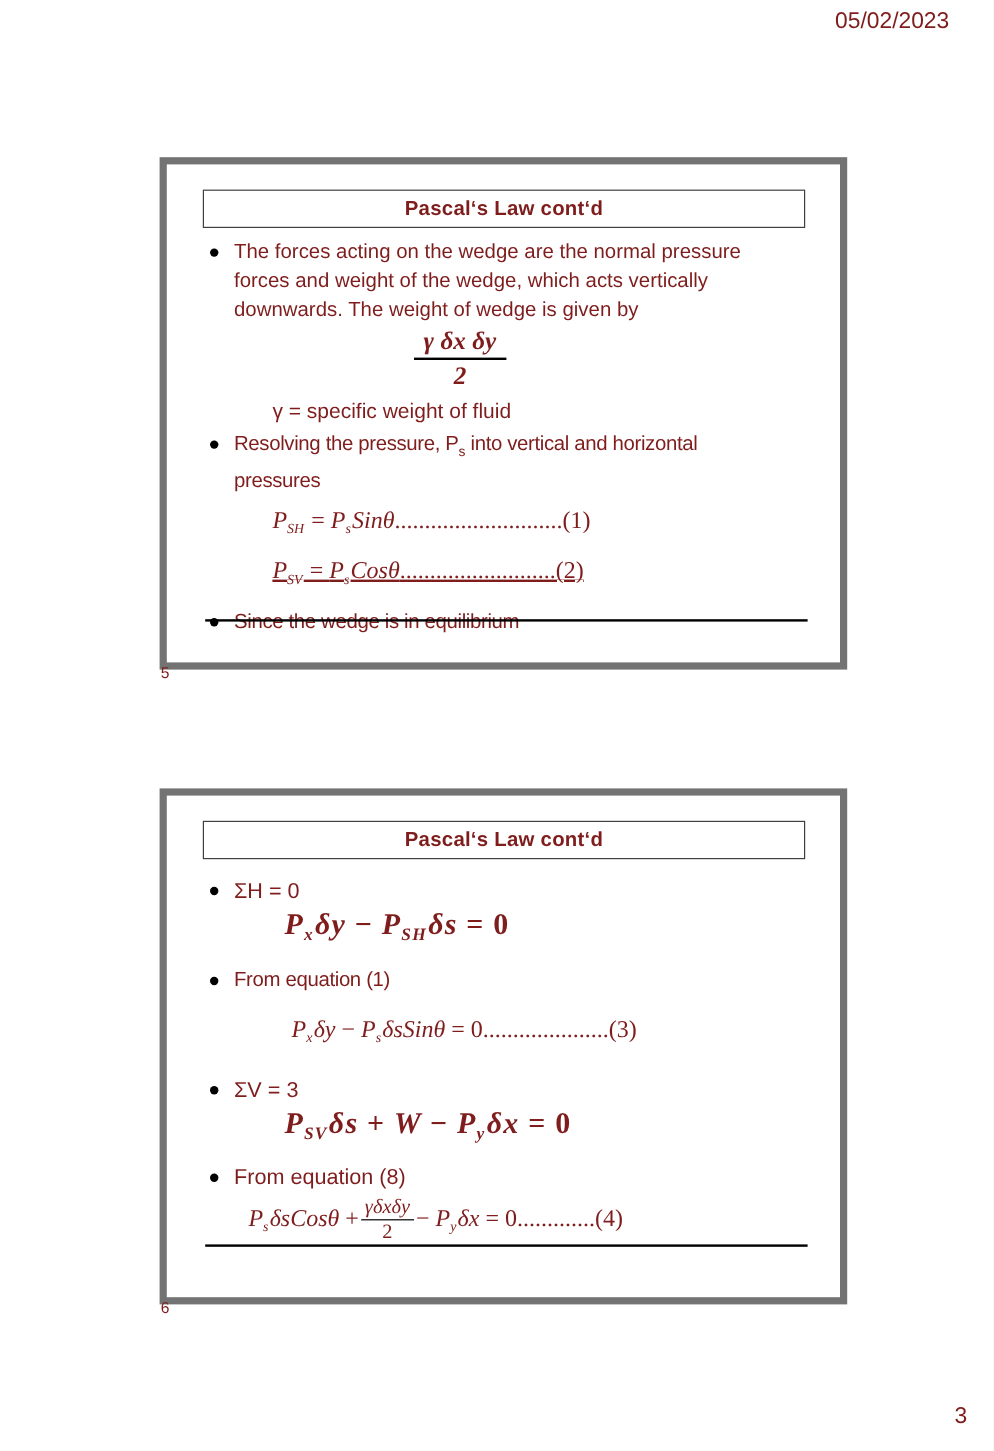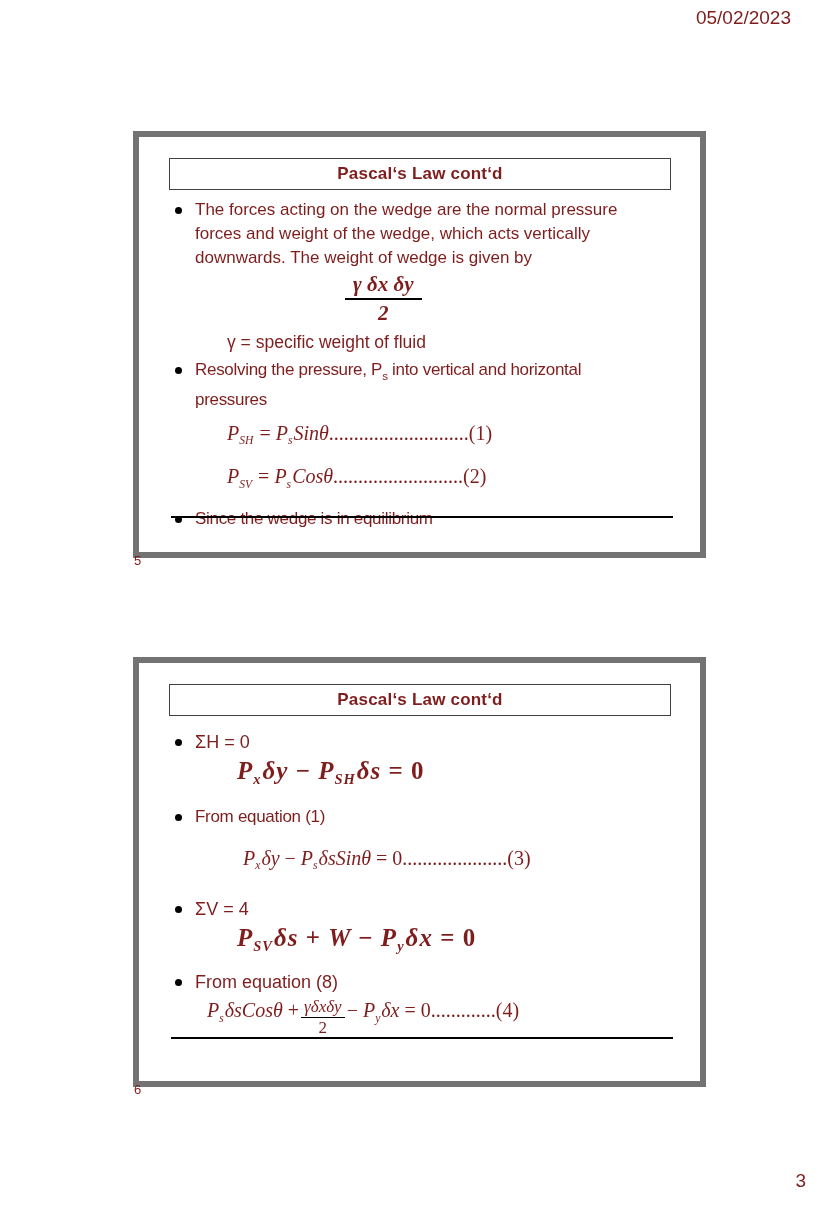--- a/index.html
+++ b/index.html
@@ -52,31 +52,31 @@
   .frac-inline{display:inline-flex;flex-direction:column;align-items:center;
                vertical-align:middle;font-size:17px;line-height:1.15;margin:0 2px;}
   .frac-inline .num{font-weight:normal;border-bottom:1.5px solid #000;padding:0 3px 0;}
   .frac-inline .den{font-style:normal;}
 
   .gamma-note{margin:4px 0 0 52px;font-size:17.5px;line-height:24px;}
 
   .s1 .b1{margin-top:2px;}
   .s1 .b2{margin-top:4px;}
   .s1 .eq1{margin:8px 0 0 52px;}
-  .s1 .eq2{margin:9px 0 0 52px;}
+  .s1 .eq2{margin:9px 0 0 52px;text-decoration:underline;}
   .s1 .b3{margin-top:9px;}
 
   .s2 .content{padding-top:14px;}
   .s2 .eqh{margin:0 0 0 62px;}
   .s2 .bfrom1{margin-top:10px;}
   .s2 .eq3{margin:16px 0 0 68px;}
   .s2 .bsigv{margin-top:18px;}
   .s2 .eqv{margin:0 0 0 62px;}
   .s2 .bfrom2{margin-top:8px;}
-  .s2 .eq4{margin:2px 0 0 32px;display:flex;align-items:flex-start;}
+  .s2 .eq4{margin:2px 0 0 32px;display:flex;align-items:flex-end;}
 
   .rule{position:absolute;left:32px;width:502px;border-top:2px solid #000;}
   .rule1{bottom:34px;}
   .rule2{bottom:42px;}
 </style>
 </head>
 <body>
 
 <div class="page">
 
@@ -133,21 +133,21 @@
 
       <div class="bullet bfrom1">
         <span class="bdot"></span>
         <span class="btext condensed">From equation (1)</span>
       </div>
 
       <div class="formula eq3"><span class="seg-i">P</span><span class="seg-isub">x</span><span class="seg-i">δy </span><span class="seg-r">− </span><span class="seg-i">P</span><span class="seg-isub">s</span><span class="seg-i">δsSinθ </span><span class="seg-r">= 0</span><span class="seg-r">.....................(3)</span></div>
 
       <div class="bullet bsigv">
         <span class="bdot"></span>
-        <span class="btext big">ΣV = 4</span>
+        <span class="btext big">ΣV = 3</span>
       </div>
 
       <div class="formula-big eqv"><span class="seg-i">P</span><span class="seg-isub">SV</span><span class="seg-i">δs </span><span class="seg-r">+ </span><span class="seg-i">W </span><span class="seg-r">− </span><span class="seg-i">P</span><span class="seg-isub">y</span><span class="seg-i">δx </span><span class="seg-r">= 0</span></div>
 
       <div class="bullet bfrom2">
         <span class="bdot"></span>
         <span class="btext big">From equation (8)</span>
       </div>
 
       <div class="formula eq4">

